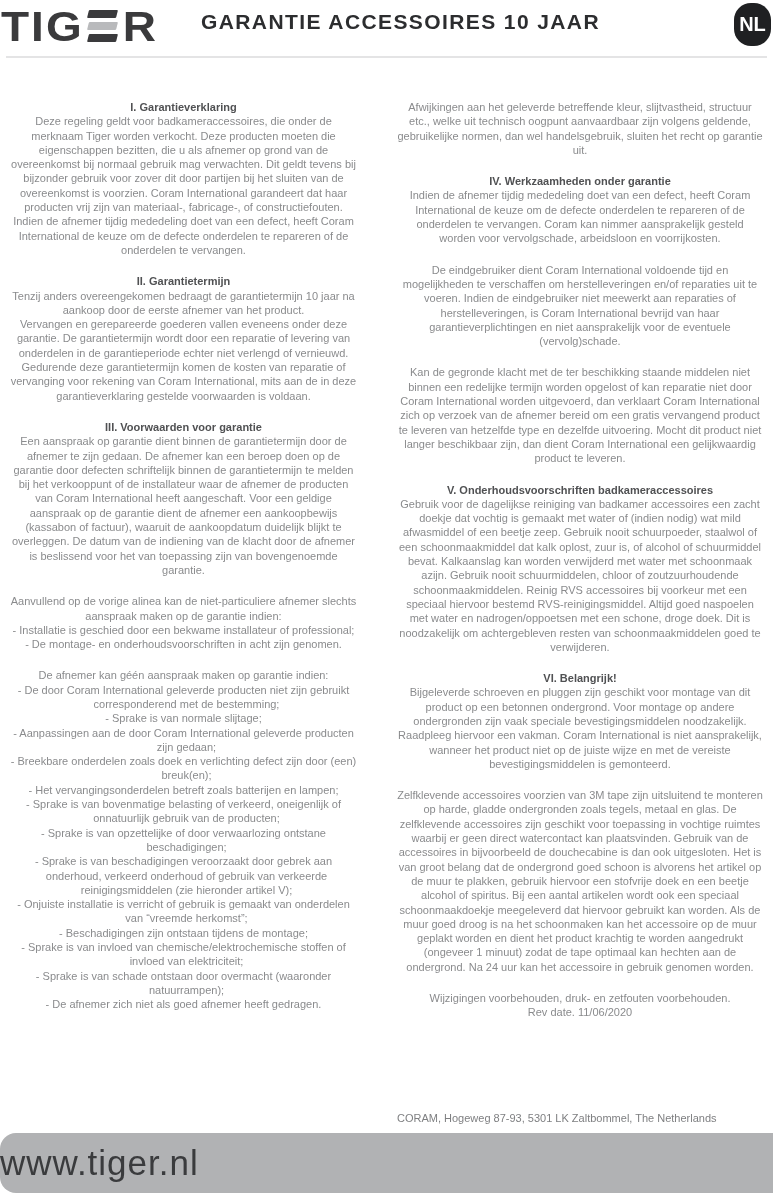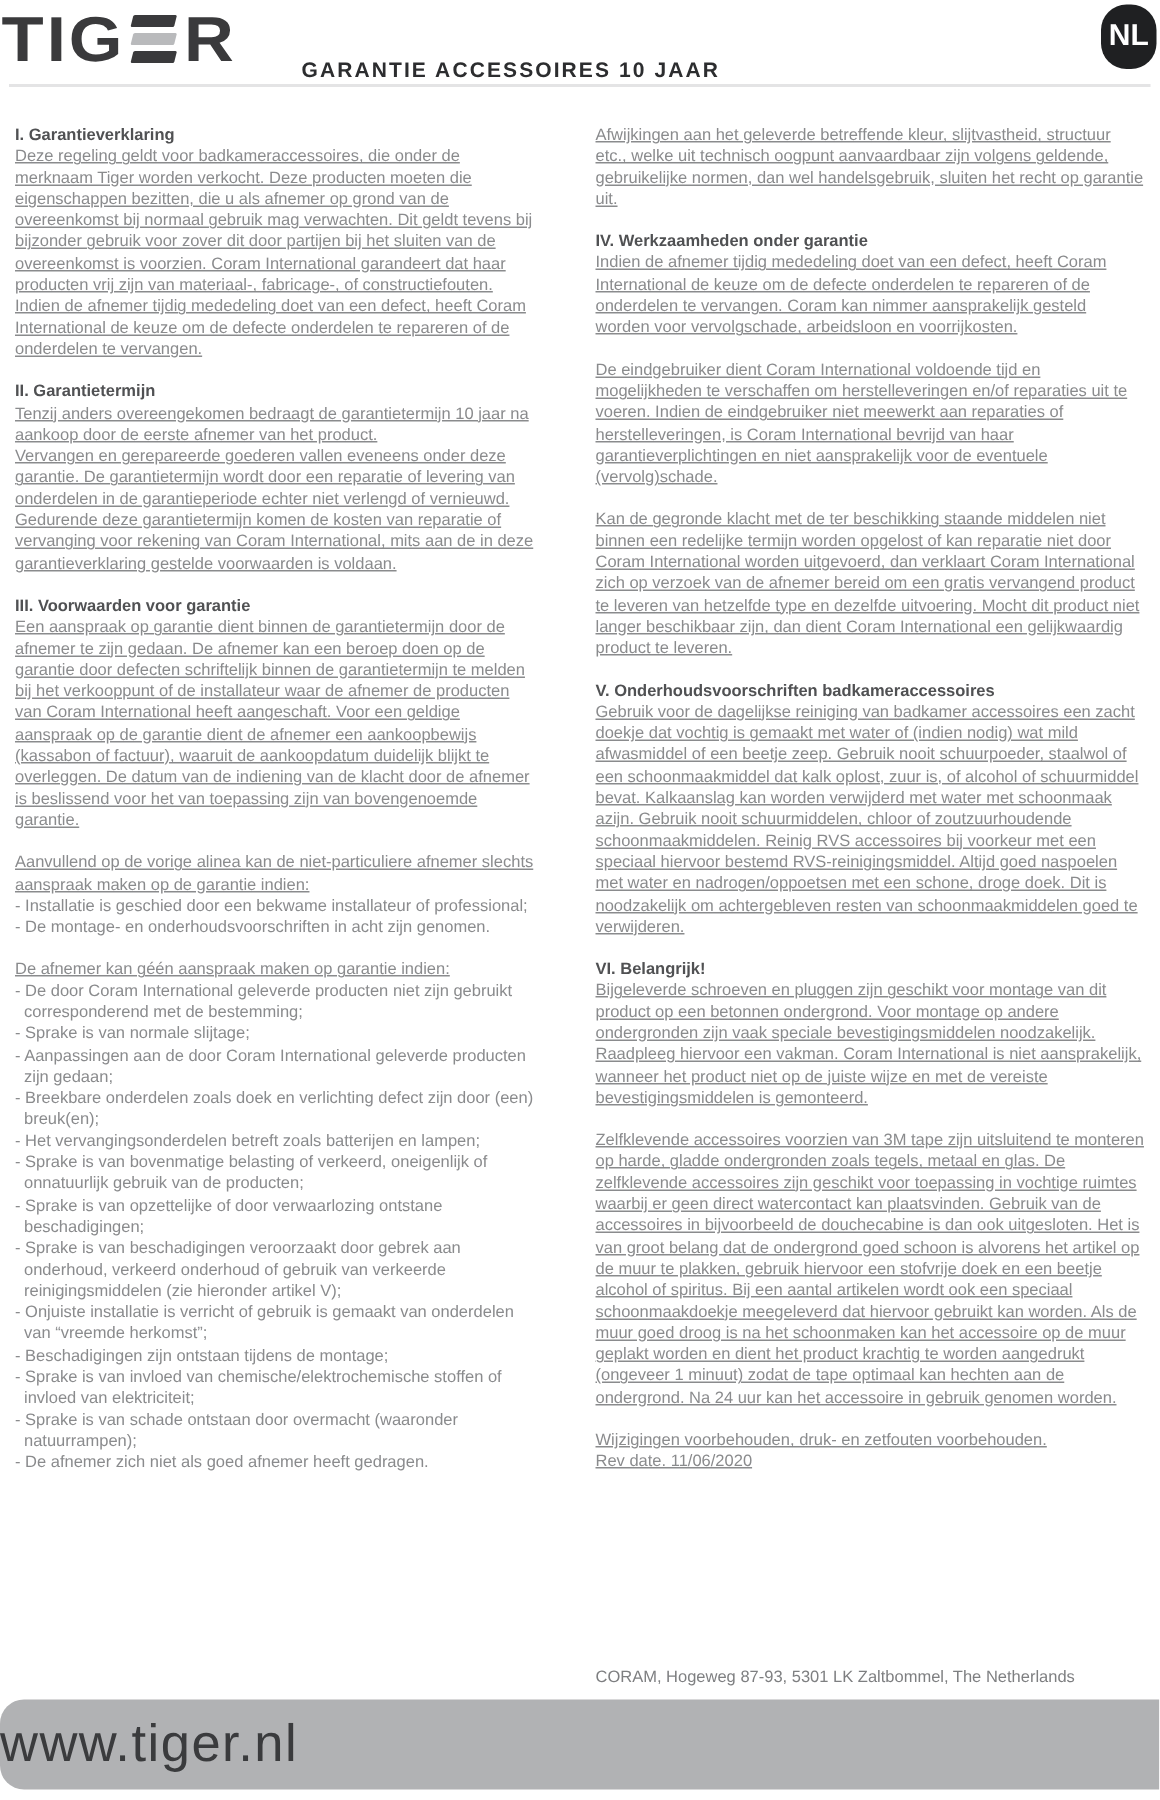--- a/index.html
+++ b/index.html
@@ -6,32 +6,32 @@
   .page {
     position:relative; width:773px; height:1200px; background:#ffffff;
     font-family:"Liberation Sans", sans-serif; overflow:hidden;
   }
   
   .logo { position:absolute; left:1px; top:4px; display:flex; align-items:center; height:44px; }
   .logo-txt { font-size:46px; font-weight:bold; color:#3a3a3c; letter-spacing:2px; line-height:1; transform:scaleY(0.92); }
   .logo-e { display:inline-flex; flex-direction:column; gap:4px; margin:0 6px 0 4px; }
   .logo-e .bar { width:29px; height:8px; background:#3a3a3c; border-radius:1px; transform:skewX(-14deg); }
   .logo-e .bar.light { background:#b9babc; }
-  .doc-title { position:absolute; left:201px; top:38px; font-size:14px; font-weight:bold; letter-spacing:1.4px; color:#2c2d2f; white-space:nowrap; }
+  .doc-title { position:absolute; left:201px; top:10px; font-size:21px; font-weight:bold; letter-spacing:1.4px; color:#2c2d2f; white-space:nowrap; }
   .lang-badge { position:absolute; right:2px; top:3px; width:37px; height:43px; background:#1f2022; color:#ffffff;
     font-weight:bold; font-size:20px; display:flex; align-items:center; justify-content:center;border-radius:17px; }
   .rule { position:absolute; left:6px; right:6px; top:56px; height:2px; background:#e4e4e5; }
   
   .columns { position:absolute; left:10px; top:83px; width:753px; display:flex; gap:40px;
     color:#8a8b8d; font-size:11px; line-height:14.3px; }
   .col { width:347px; }
   .col.right { width:366px; }
   .h { font-weight:bold; color:#505153; }
-  .sec { margin:0 0 14px 0; }
-  .p { margin:0;text-decoration:underline; }
+  .sec { margin:17px 0 14px 0;text-align:center; }
+  .p { margin:0; }
   .li { padding-left:6px; text-indent:-6px; margin:0; }
   
   .address { position:absolute; left:397px; top:1112px; width:366px; font-size:11px; color:#7e7f81; }
   .footer-bar { position:absolute; left:0; top:1133px; width:773px; height:60px; background:#b1b2b4;
     border-radius:16px 0 0 16px; display:flex; align-items:center; }
   .site { font-size:35px; color:#3a3b3d; letter-spacing:1px; padding-right:12px; }
 </style>
 </head>
 <body>
 

